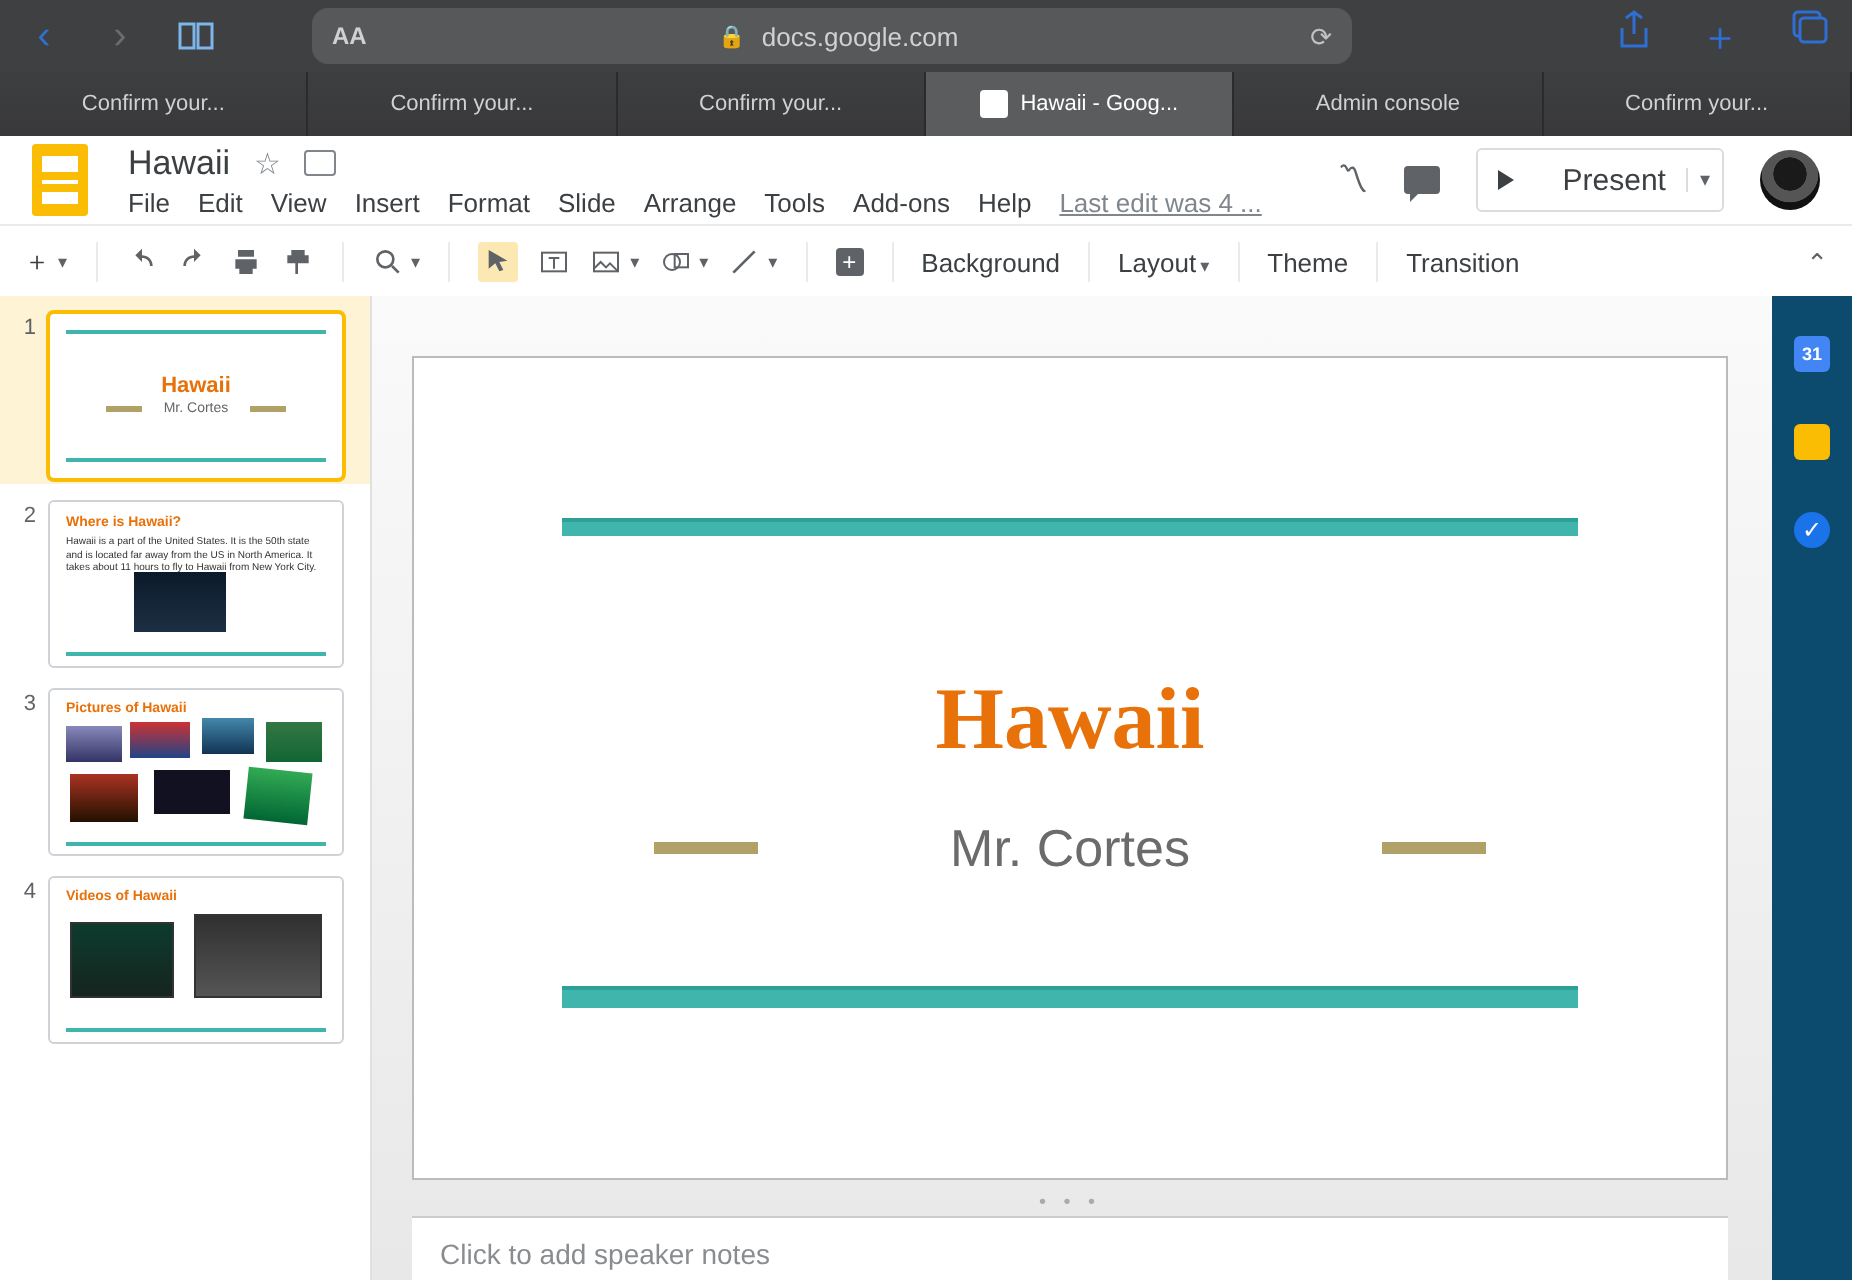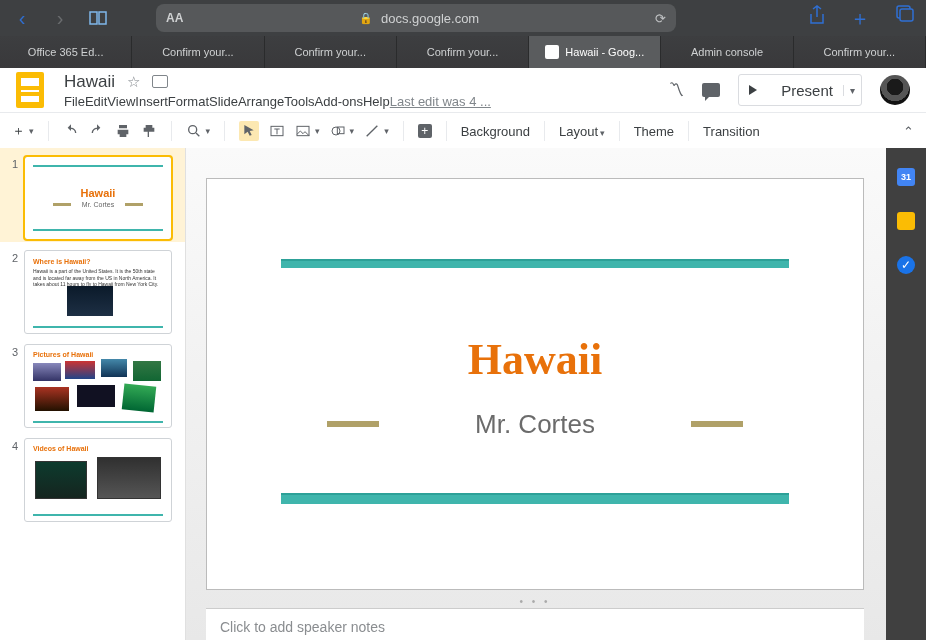--- a/index.html
+++ b/index.html
@@ -24,21 +24,21 @@
   .titlebar{height:44px;display:flex;align-items:center;padding:0 16px;gap:20px;border-bottom:0;}
   .doc-icon{width:28px;height:36px;background:#fbbc04;border-radius:2px;position:relative;}
   .doc-icon::before{content:"";position:absolute;inset:6px 5px;background:#fff;}
   .doc-icon::after{content:"";position:absolute;left:5px;right:5px;top:14px;height:4px;background:#fbbc04;box-shadow:0 6px 0 #fbbc04;}
   .doc-title-block{display:flex;flex-direction:column;gap:2px;}
   .doc-title-row{display:flex;align-items:center;gap:12px;}
   .doc-title{font-size:17px;color:#3c4043;}
   .star{color:#80868b;font-size:15px;}
   .movebox{width:14px;height:11px;border:1.5px solid #80868b;border-radius:2px;position:relative;}
   .movebox::before{content:"";position:absolute;top:-1.5px;left:2px;width:5px;height:1.5px;background:#80868b;}
-  .menubar{display:flex;color:#3c4043;font-size:13px;}
+  .menubar{display:flex;gap:14px;color:#3c4043;font-size:13px;}
   .menubar span{cursor:default;}
   .lastedit{color:#80868b;text-decoration:underline;}
   .title-right{margin-left:auto;display:flex;align-items:center;gap:18px;}
   .present-btn{border:1px solid #dadce0;border-radius:3px;height:30px;display:flex;align-items:center;}
   .present-btn .pbtn{padding:0 10px;font-size:15px;color:#3c4043;display:flex;align-items:center;gap:24px;}
   .present-btn .pbtn .tri{width:0;height:0;border-left:8px solid #3c4043;border-top:5px solid transparent;border-bottom:5px solid transparent;}
   .present-btn .dd{border-left:1px solid #dadce0;padding:0 6px;color:#5f6368;font-size:10px;}
   .share-btn{background:#fbbc04;height:32px;border-radius:3px;display:flex;align-items:center;gap:6px;padding:0 14px;color:#263238;font-weight:500;font-size:13px;}
   .lock-ico{width:10px;height:10px;border:1.5px solid #263238;border-radius:2px;position:relative;}
   .lock-ico::before{content:"";position:absolute;top:-6px;left:1px;width:5px;height:5px;border:1.5px solid #263238;border-bottom:none;border-radius:3px 3px 0 0;}
@@ -52,21 +52,21 @@
   .tb-sep{width:1px;height:20px;background:#e8eaed;margin:0 4px;}
   .tb-btn{display:flex;align-items:center;gap:2px;color:#3c4043;}
   .tb-btn.sel{background:#fce8b2;padding:2px;border-radius:2px;}
   .tb-text{color:#3c4043;}
   .collapse{margin-left:auto;color:#5f6368;}
   .dd-caret{font-size:9px;color:#5f6368;margin-left:2px;}
   .small-svg{width:16px;height:16px;fill:#5f6368;}
   .plus-box{width:14px;height:14px;background:#5f6368;border-radius:2px;display:flex;align-items:center;justify-content:center;color:#fff;font-size:12px;line-height:1;}
   
   .workspace{position:absolute;top:80px;left:0;right:40px;bottom:0;display:flex;}
-  .sidebar-right{position:absolute;top:80px;right:0;width:40px;bottom:0;display:flex;flex-direction:column;align-items:center;gap:26px;padding-top:20px;background:#404040;}
+  .sidebar-right{position:absolute;top:80px;right:0;width:40px;bottom:0;display:flex;flex-direction:column;align-items:center;gap:26px;padding-top:20px;background:#0c4a6e;}
   .sidepanel-icon{width:18px;height:18px;border-radius:3px;}
   .ic-cal{background:#4285f4;display:flex;align-items:center;justify-content:center;color:#fff;font-size:9px;font-weight:bold;}
   .ic-keep{background:#fbbc04;}
   .ic-tasks{background:#1a73e8;border-radius:50%;display:flex;align-items:center;justify-content:center;color:#fff;font-size:12px;}
   .thumbs{width:185px;background:#fff;overflow:auto;border-right:1px solid #e0e0e0;}
   .thumb-row{display:flex;align-items:flex-start;gap:6px;padding:8px 8px 2px 8px;}
   .thumb-row .num{font-size:11px;color:#5f6368;width:10px;text-align:right;padding-top:2px;}
   .thumb{width:146px;height:82px;border:1px solid #cfd3d7;border-radius:3px;background:#fff;position:relative;overflow:hidden;}
   .thumb.selected{outline:2px solid #fbbc04;outline-offset:-1px;}
   .thumb-row.selected-row{background:#fff3d6;}
@@ -124,23 +124,20 @@
       <svg width="20" height="18" viewBox="0 0 20 18">
           <rect x="3" y="1" width="13" height="12" fill="none" stroke="#2f6fd3" stroke-width="1.5" rx="2"></rect>
           <rect x="6" y="4" width="13" height="12" fill="#3e4042" stroke="#2f6fd3" stroke-width="1.5" rx="2"></rect>
         </svg>
     </span>
   </div>
 </div>
 
 <div class="tab-strip">
   <div class="tab">
-      <span>Office 365 Ed...</span>
-    </div>
-  <div class="tab">
       <span>Confirm your...</span>
     </div>
   <div class="tab">
       <span>Confirm your...</span>
     </div>
   <div class="tab">
       <span>Confirm your...</span>
     </div>
   <div class="tab active">
       <span class="favicon"></span>

